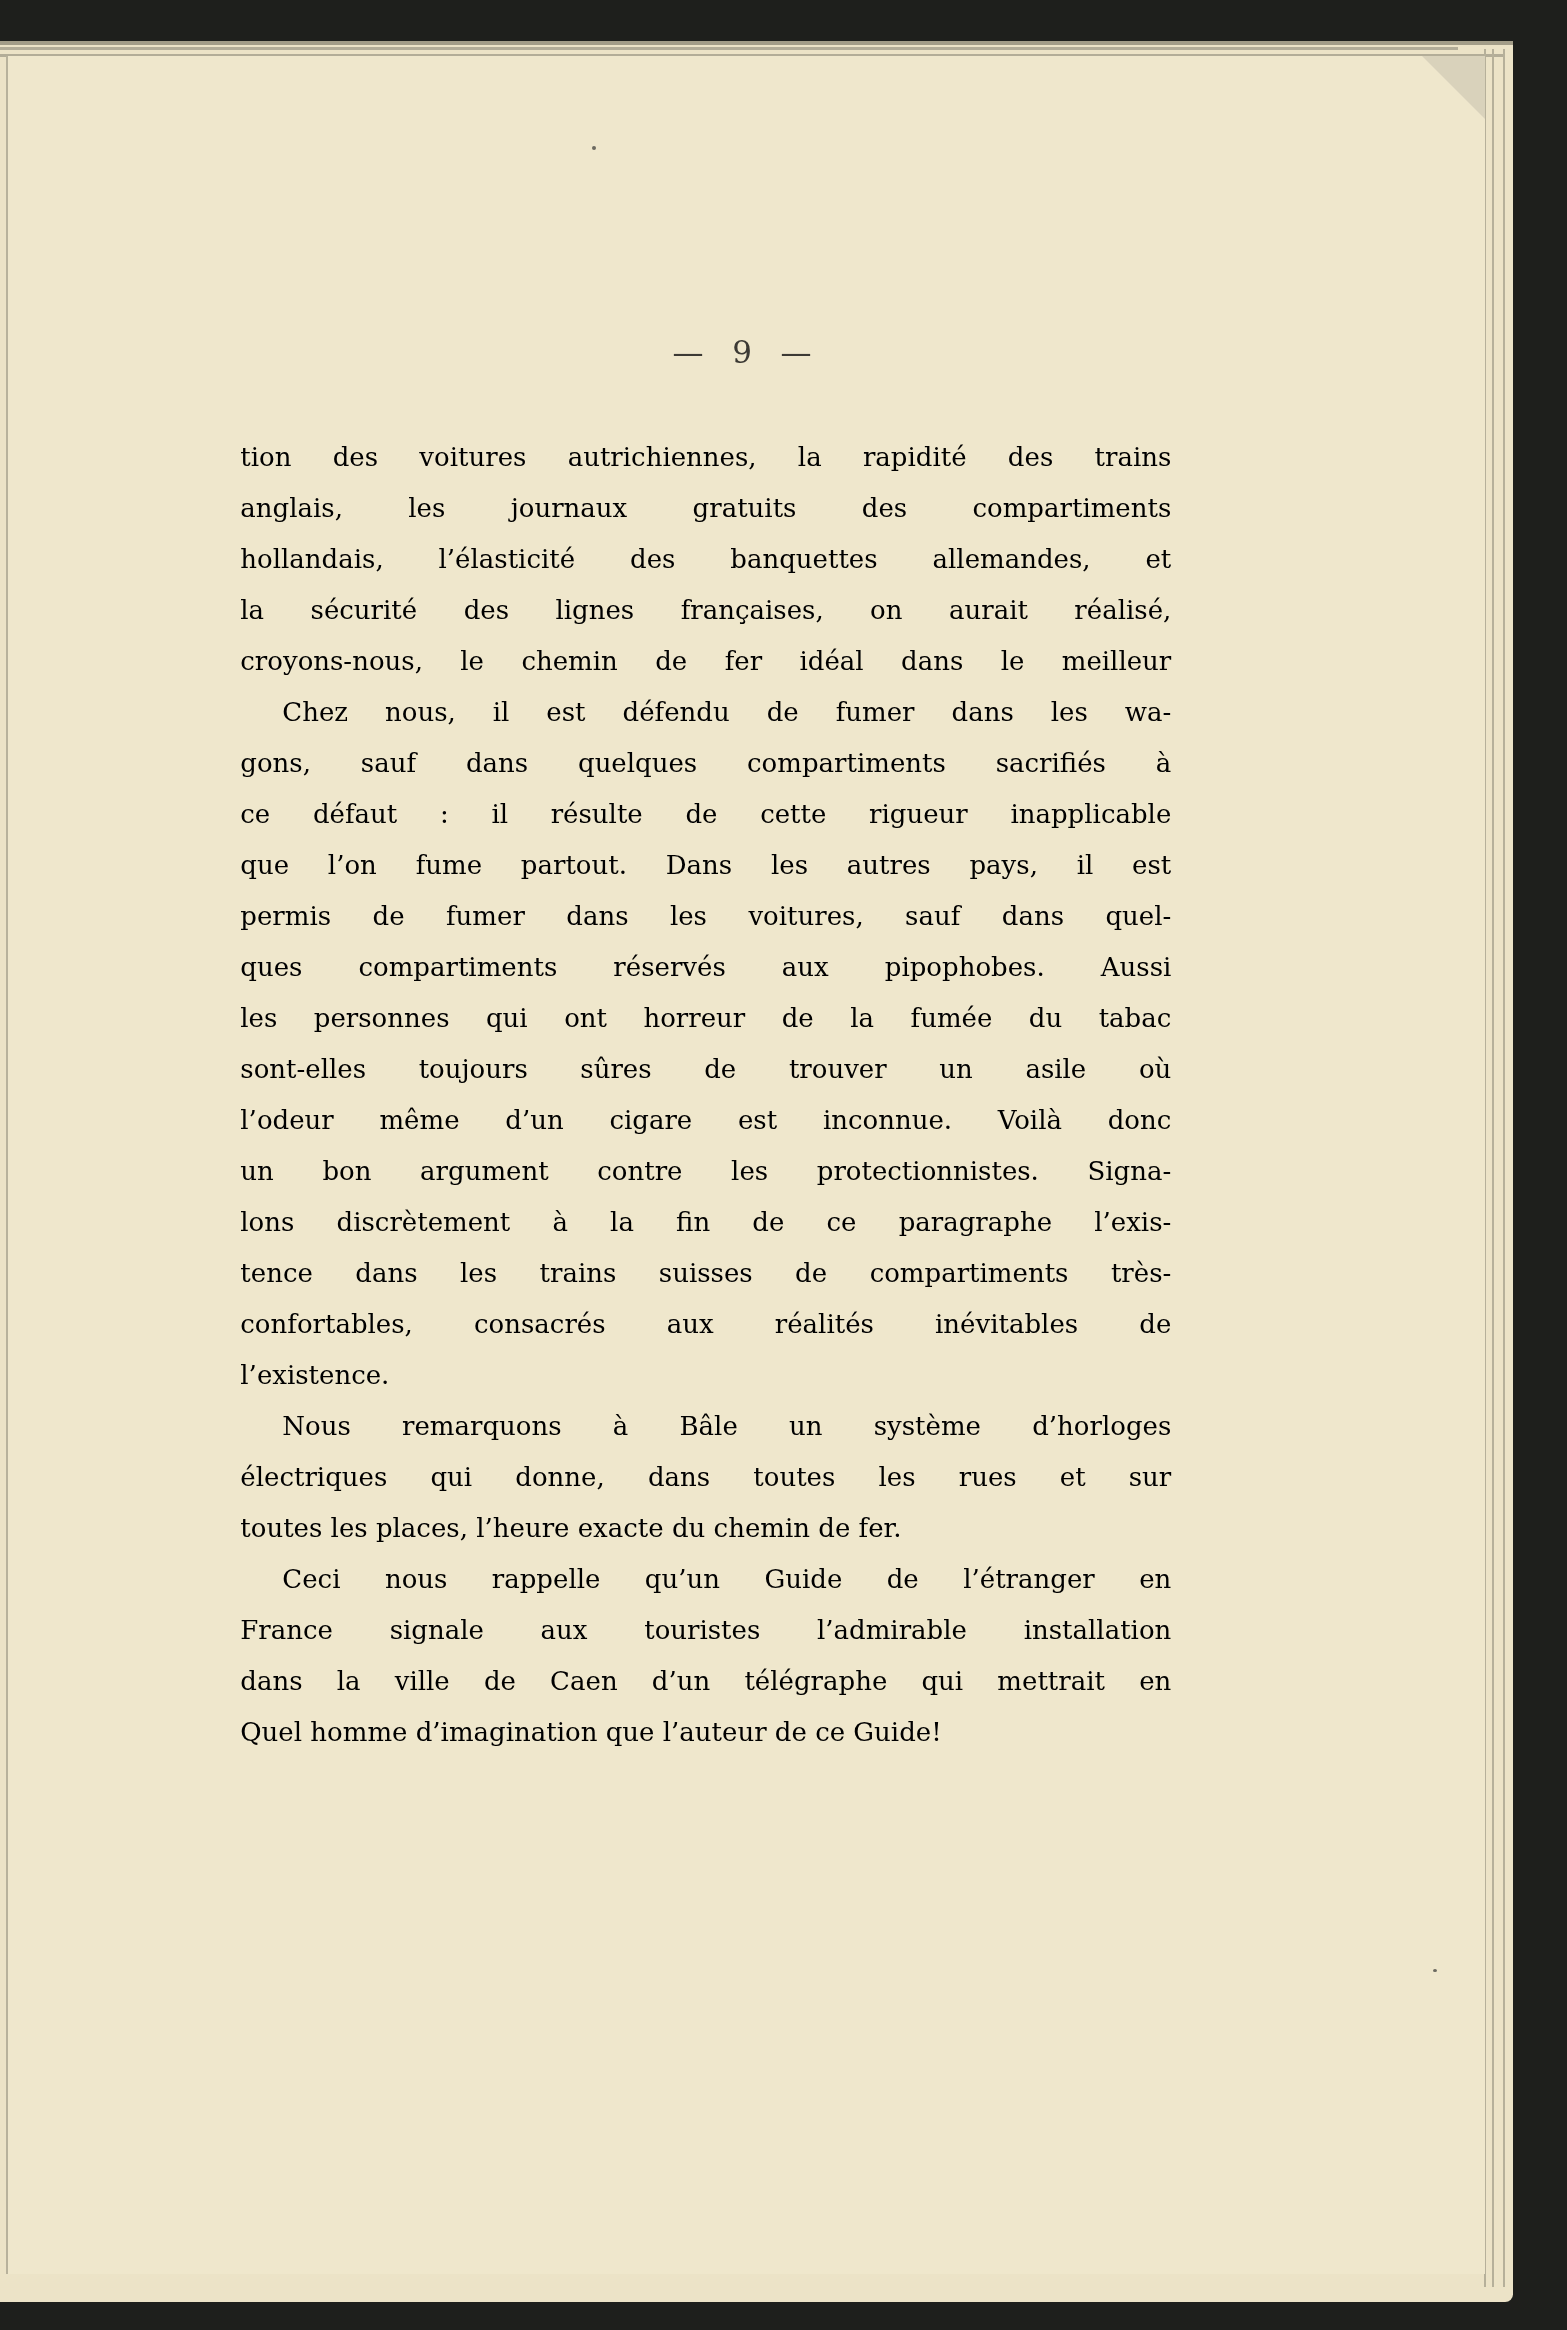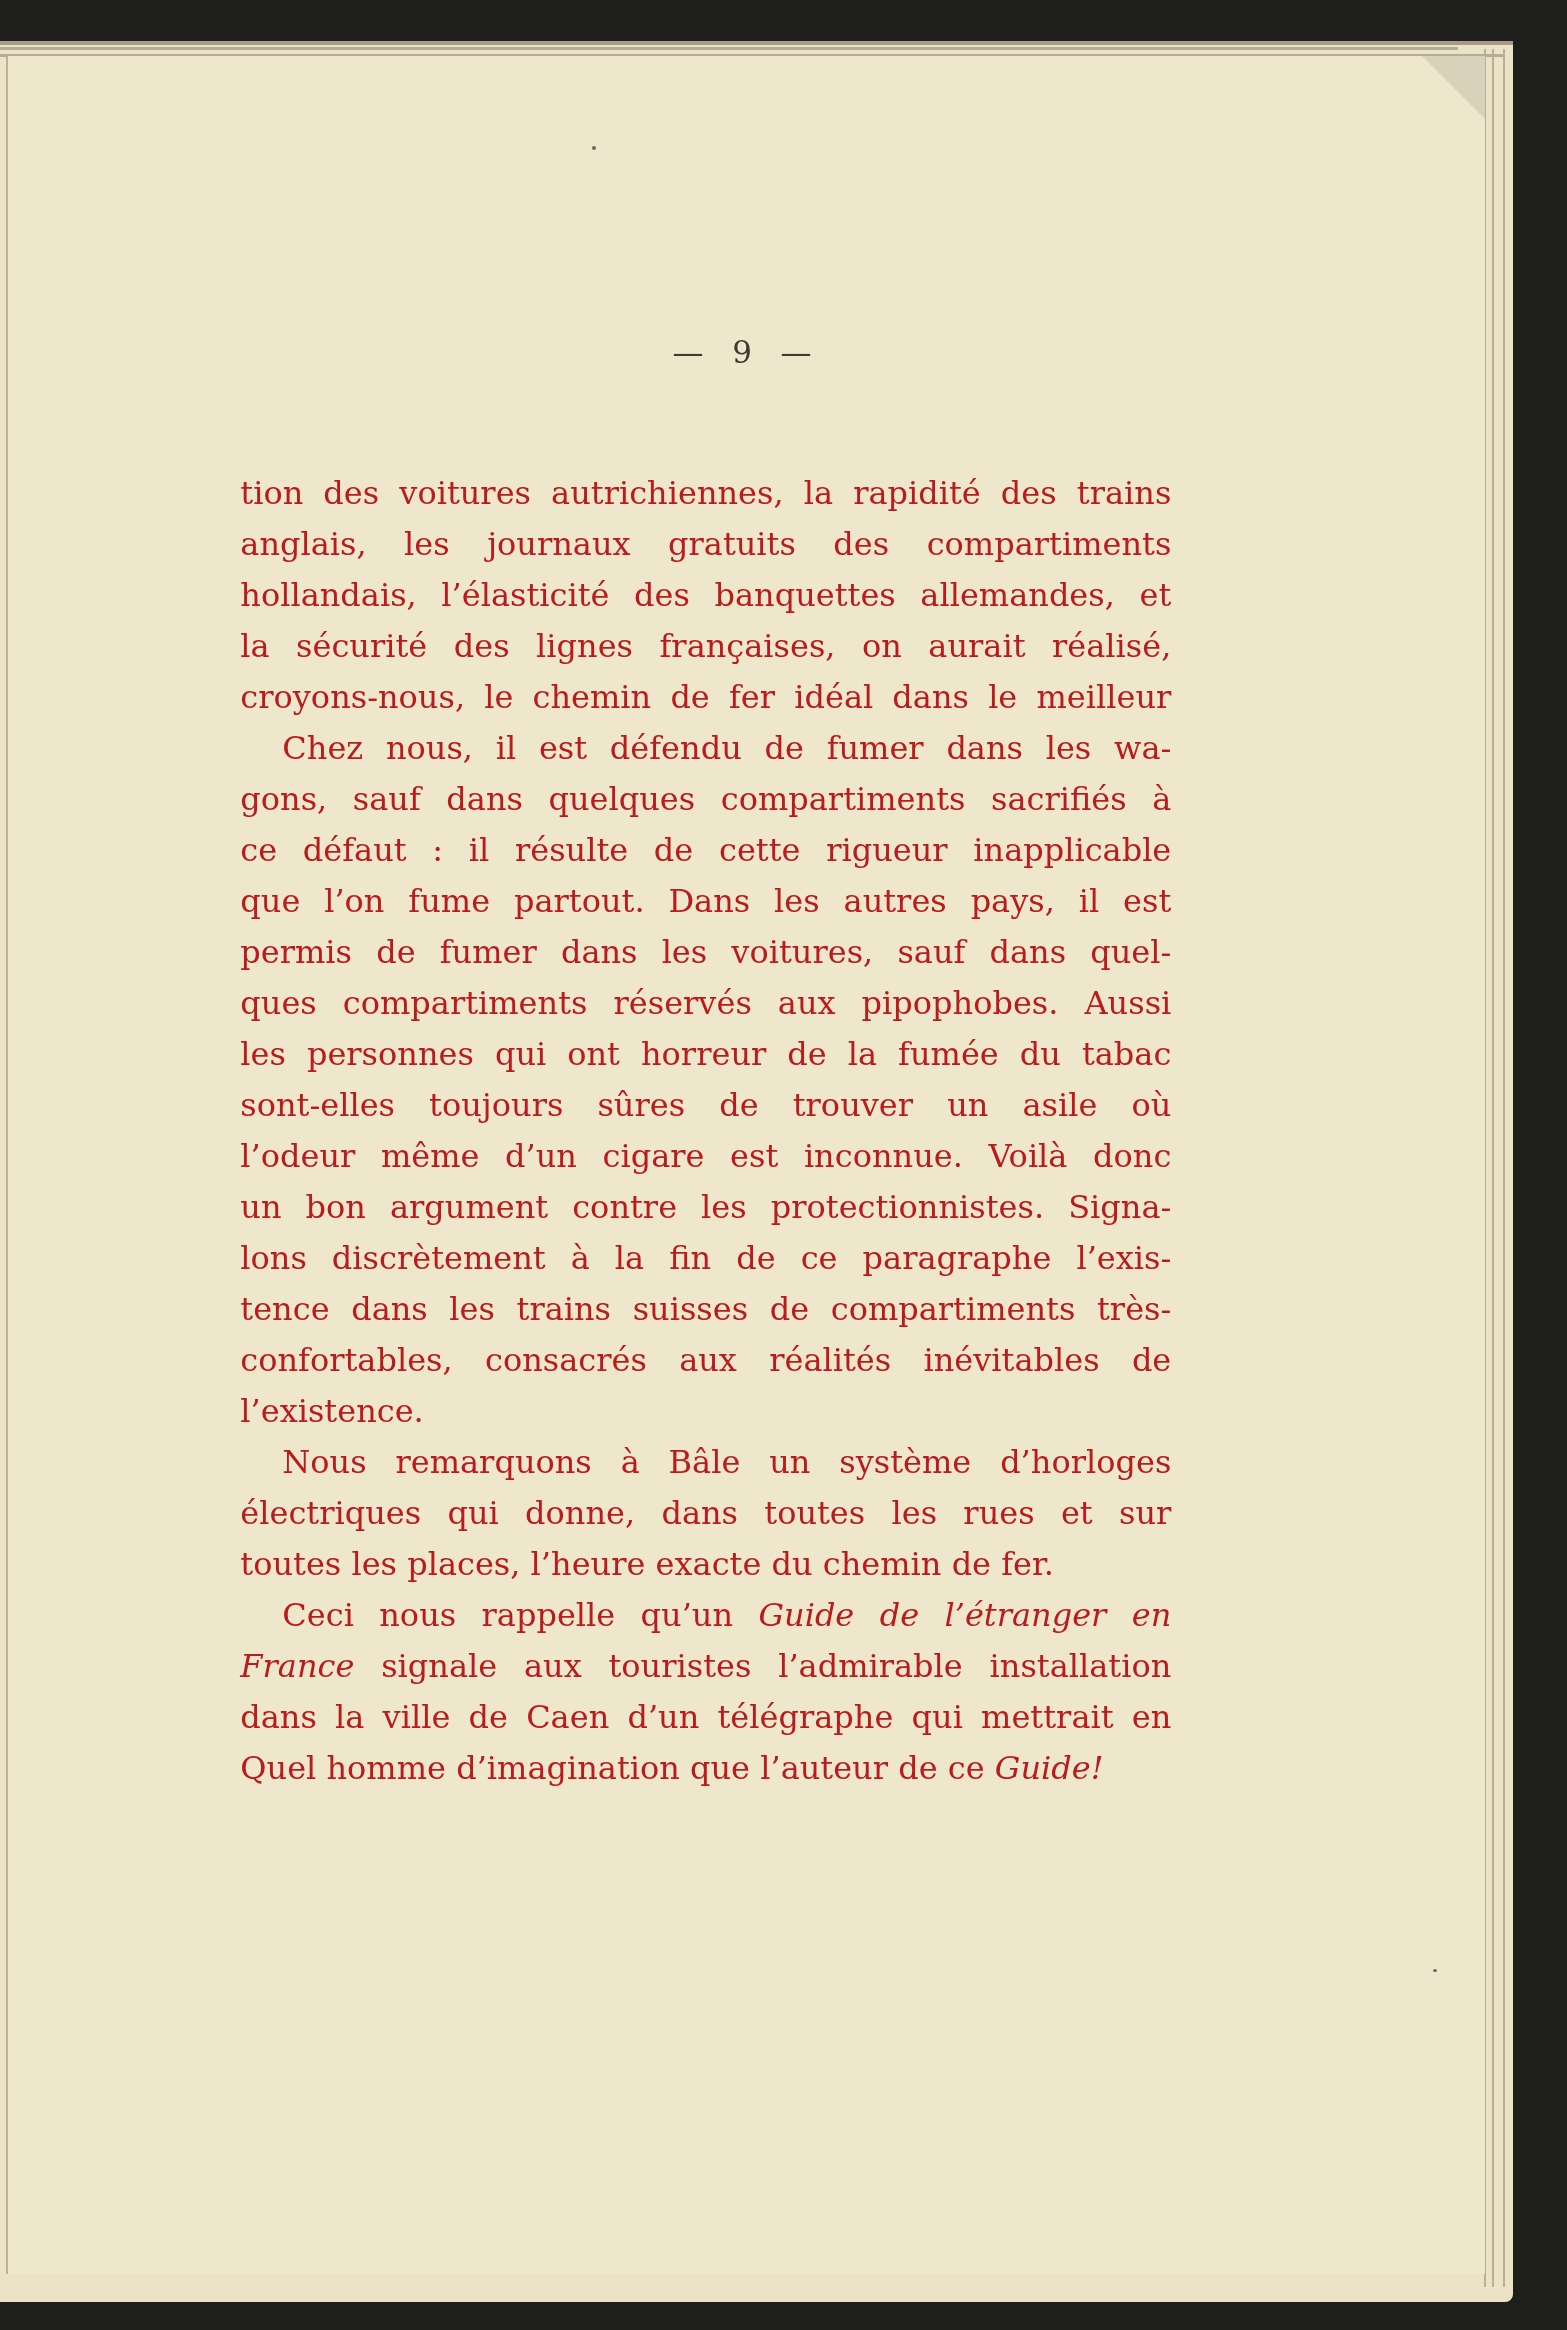--- a/index.html
+++ b/index.html
@@ -34,30 +34,30 @@
       content: ""; position: absolute; right: 0; top: 0;
       width: 0; height: 0;
       border-top: 63px solid #d9d2bb;
       border-left: 63px solid transparent;
     }
     .folio {
       position: absolute; left: 0; width: 100%; top: 278px;
       text-align: center; font-size: 31px; color: #3c3a34; letter-spacing: 9.4px;
     }
     .text-block {
-      position: absolute; left: 232px; top: 412px; width: 931px;
-      color: #b91c1c; font-size: 32px; line-height: 51px;
+      position: absolute; left: 232px; top: 376px; width: 931px;
+      color: #000000; font-size: 26px; line-height: 51px;
     }
     .line {
       display: block; white-space: nowrap; text-align: justify;
       text-align-last: justify; height: 51px;
     }
     .line.last { text-align-last: left; }
     .line.indent { padding-left: 42px; }
-    .it { font-style: italic; }
+    .it { }
     .speck { position: absolute; background: #6c6a60; border-radius: 50%; }
   </style>
 </head>
 <body>
 
 <div class="page-stack">
   <div class="top-edge" style="top:9.4px; width:1505px;"></div>
   <div class="top-edge" style="top:1.6px; left:0; width:1458px;"></div>
 </div>
 <div class="stack-edge e1"></div>

